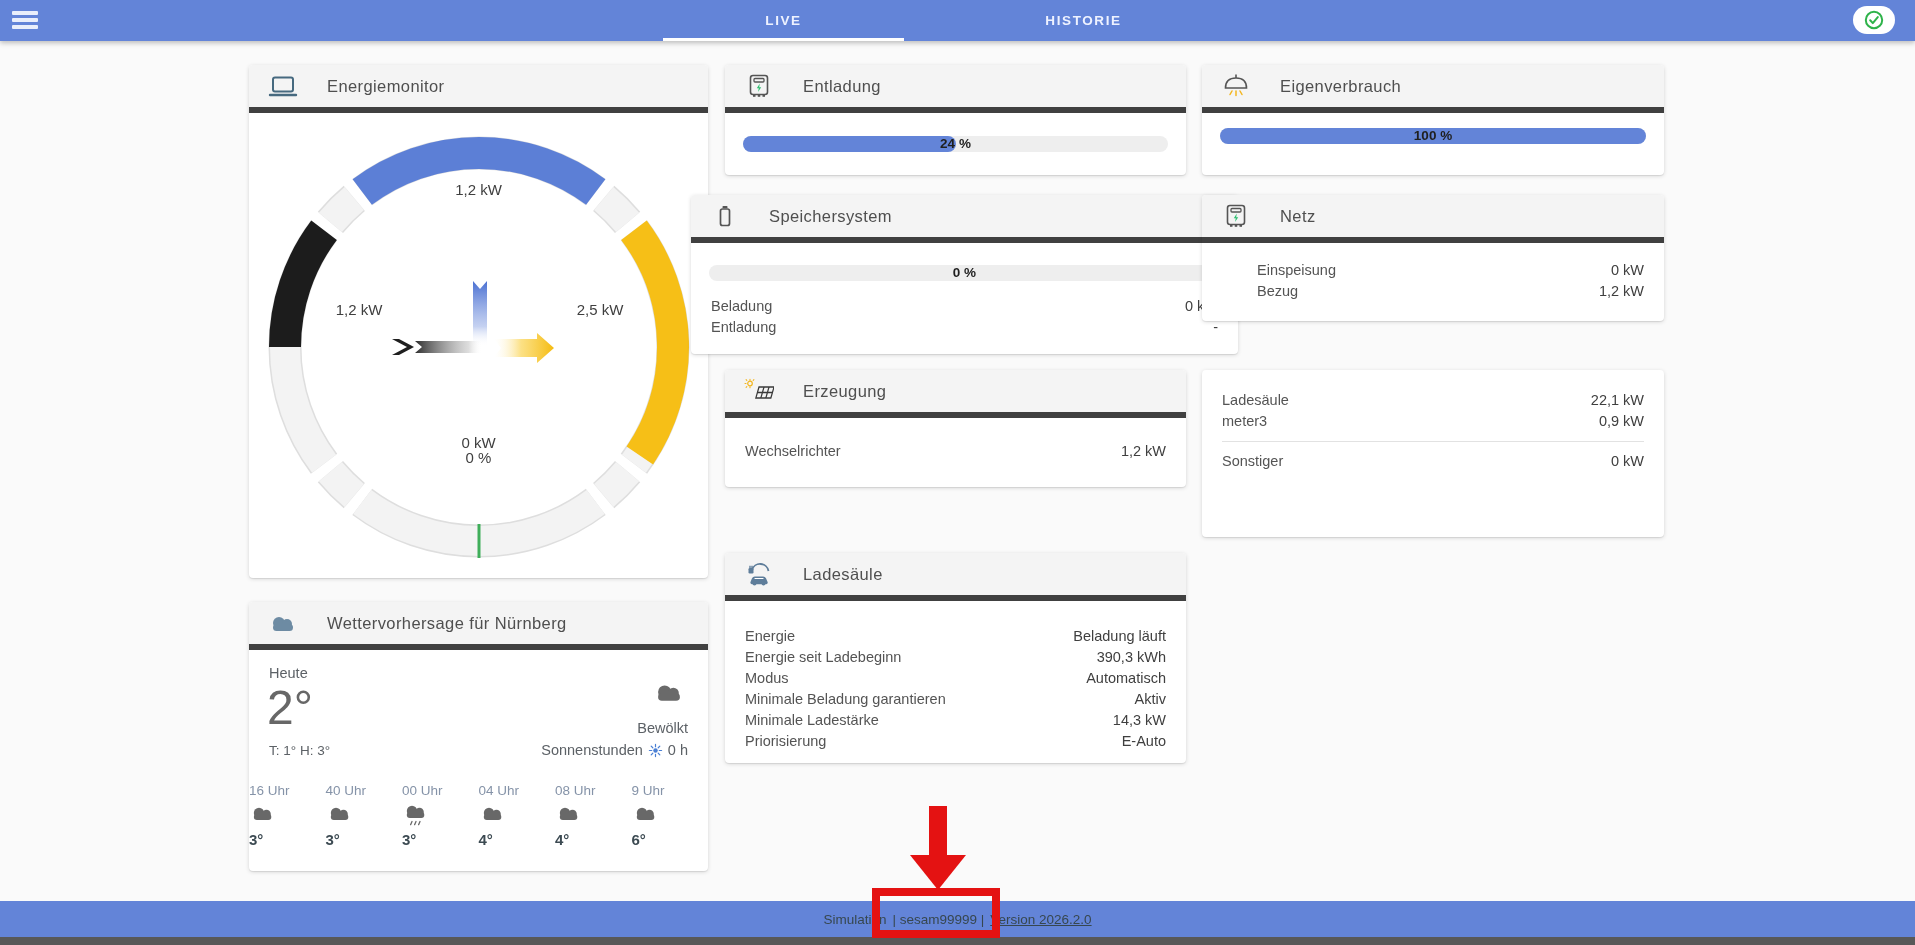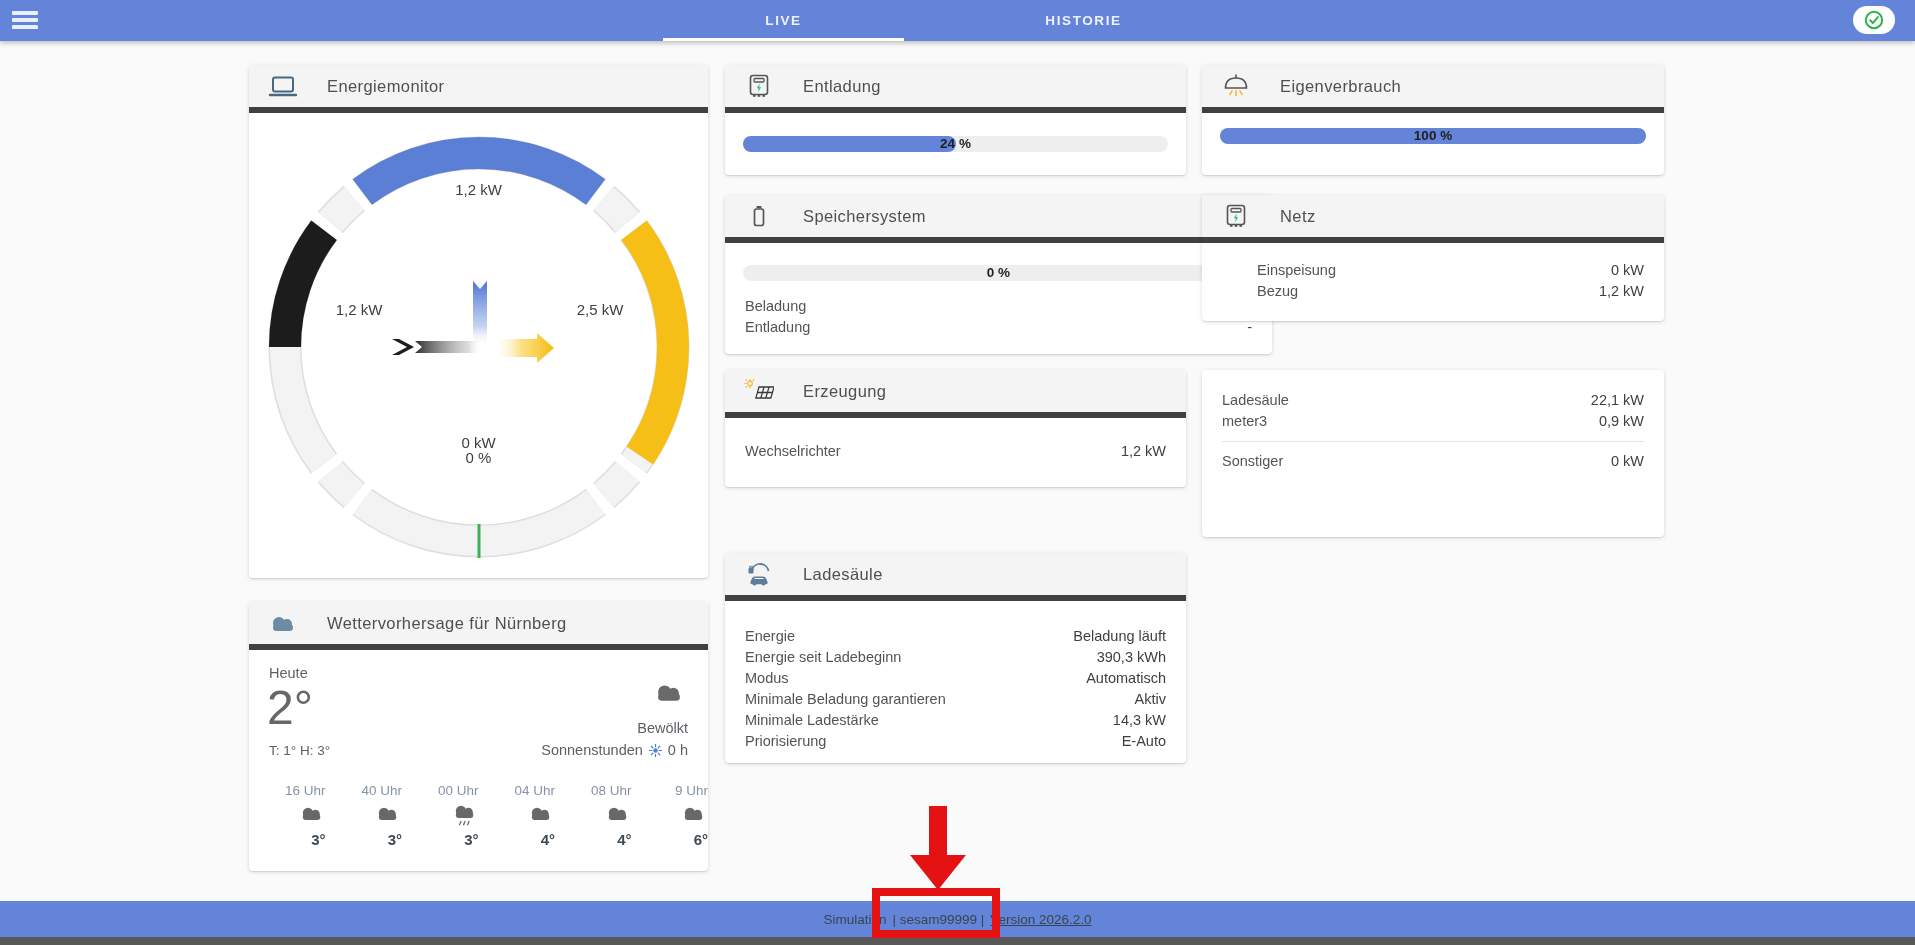--- a/index.html
+++ b/index.html
@@ -36,21 +36,21 @@
   
   .bar{position:relative;margin:0 18px;height:16px;background:#eeeeee;border-radius:8px;}
   .bar .fill{position:absolute;left:0;top:0;height:16px;background:#6384d8;border-radius:8px;}
   .bar .bar-label{position:absolute;left:0;top:0;width:100%;text-align:center;
     line-height:16px;font-size:13.5px;font-weight:bold;color:#1f1f1f;}
   
   .glabel{position:absolute;font-size:15px;color:#3f3f3f;text-align:center;}
   
   .w-small{font-size:14.5px;color:#5c6166;}
   .w-big{font-size:48px;color:#676767;}
-  .hour-col{flex:1;display:flex;flex-direction:column;align-items:flex-end;}
+  .hour-col{flex:1;display:flex;flex-direction:column;align-items:flex-start;}
   .hour-time{font-size:13.5px;color:#8593a8;margin-bottom:5px;}
   .hour-temp{font-size:15px;font-weight:bold;color:#3c4a52;margin-top:2px;}
   
   .footer{position:absolute;left:0;top:901px;width:1915px;height:36px;background:#6384d8;
     display:flex;align-items:center;justify-content:center;gap:6px;
     font-size:13.5px;color:#37474f;z-index:5;}
   .footer a{color:#37474f;text-decoration:underline;cursor:pointer;}
   .bottom-strip{position:absolute;left:0;top:937px;width:1915px;height:8px;background:#585858;z-index:4;}
   
   .anno{position:absolute;z-index:30;}
@@ -282,21 +282,21 @@
     <span class="card-title">Eigenverbrauch</span>
   </div>
   <div class="card-body" style="height:61px;">
     <div class="bar" style="margin-top:15px;">
       <div class="fill" style="width: 100%;"></div>
       <div class="bar-label">100 %</div>
     </div>
   </div>
 </div>
 
-<div class="card" style="left:725px;top:195px;width:547px;height:159px">
+<div class="card" style="left:691px;top:195px;width:547px;height:159px">
   <div class="card-header">
     <span class="hicon">
       <svg width="26" height="26" viewBox="0 0 26 26">
         <rect x="8.5" y="6" width="9" height="16.5" rx="2" fill="none" stroke="#555" stroke-width="1.7"></rect>
         <rect x="10.5" y="3" width="5" height="2.2" rx="0.8" fill="#555"></rect>
       </svg>
     </span>
     <span class="card-title">Speichersystem</span>
   </div>
   <div class="card-body" style="height:110px;">

